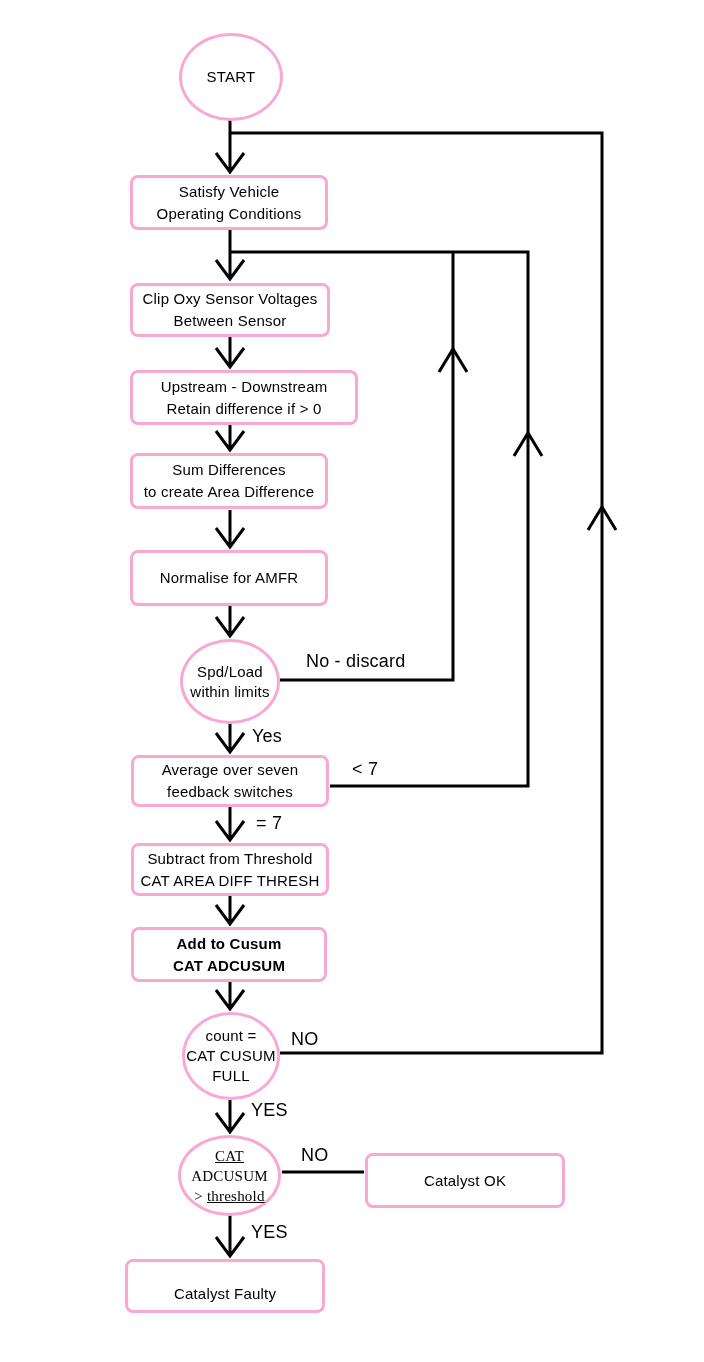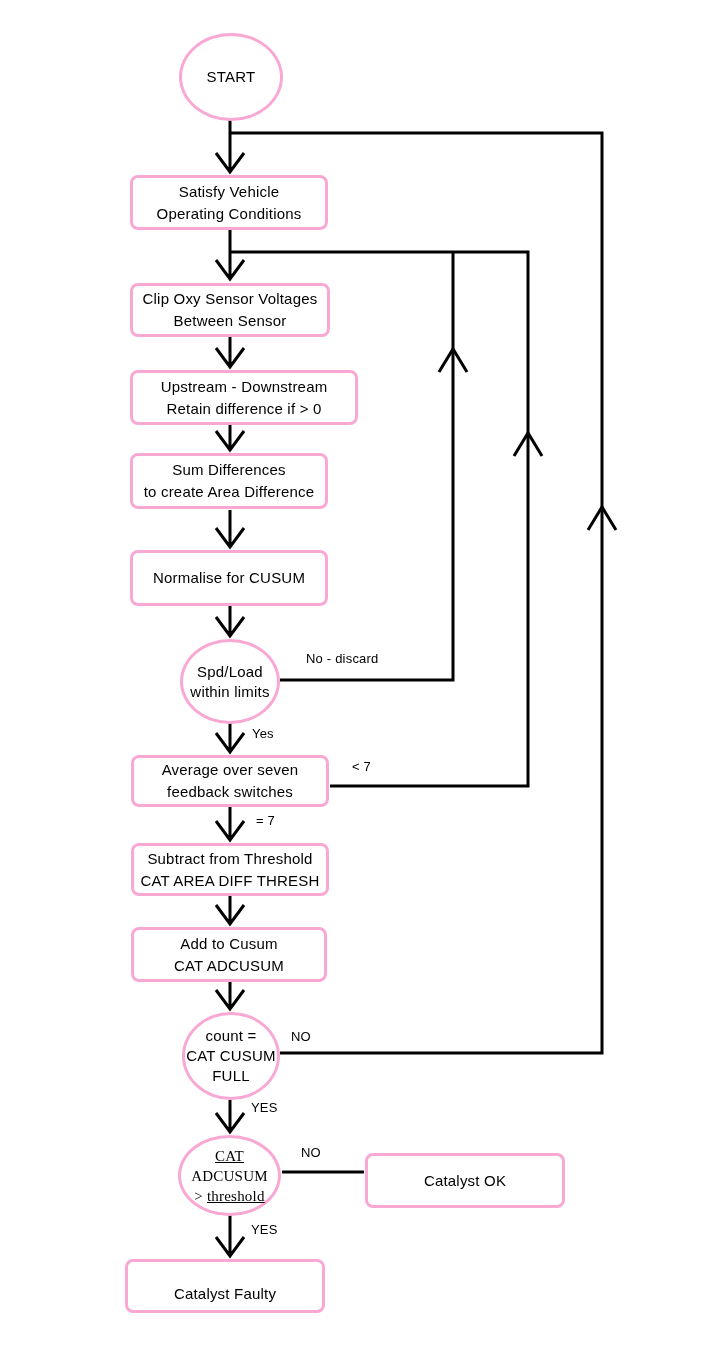--- a/index.html
+++ b/index.html
@@ -27,21 +27,21 @@
     letter-spacing: 0.2px;
     white-space: pre-line;
   }
   .rounded { border-radius: 8px; }
   .circle  { border-radius: 50%; line-height: 20px; }
   .top-text { align-items: flex-start; padding-top: 21px; }
   .stack { display: flex; flex-direction: column; align-items: center; font-family: Liberation Serif, serif; }
   .u { text-decoration: underline; }
   .elabel {
     position: absolute;
-    font-size: 13px;
+    font-size: 18px;
     letter-spacing: 0.2px;
     white-space: nowrap;
   }
 </style>
 </head>
 <body>
 
 <div class="stage">
 
   <svg width="704" height="1362" viewBox="0 0 704 1362" fill="none" stroke="#000" stroke-width="3">
@@ -89,39 +89,39 @@
     <span>Upstream - Downstream
 Retain difference if &gt; 0</span>
   </div>
 
   <div class="node rounded" style="left:130px;top:453px;width:198px;height:56px;">
     <span>Sum Differences
 to create Area Difference</span>
   </div>
 
   <div class="node rounded" style="left:130px;top:550px;width:198px;height:56px;">
-    <span>Normalise for CUSUM</span>
+    <span>Normalise for AMFR</span>
   </div>
 
   <div class="node circle" style="left:180px;top:639px;width:100px;height:85px;">
     <span>Spd/Load
 within limits</span>
   </div>
 
   <div class="node rounded" style="left:131px;top:755px;width:198px;height:52px;">
     <span>Average over seven
 feedback switches</span>
   </div>
 
   <div class="node rounded" style="left:131px;top:843px;width:198px;height:53px;">
     <span>Subtract from Threshold
 CAT AREA DIFF THRESH</span>
   </div>
 
-  <div class="node rounded" style="left:131px;top:927px;width:196px;height:55px;">
+  <div class="node rounded" style="left:131px;top:927px;width:196px;height:55px;font-weight:bold;">
     <span>Add to Cusum
 CAT ADCUSUM</span>
   </div>
 
   <div class="node circle" style="left:182px;top:1012px;width:98px;height:88px;">
     <span>count =
 CAT CUSUM
 FULL</span>
   </div>
 

